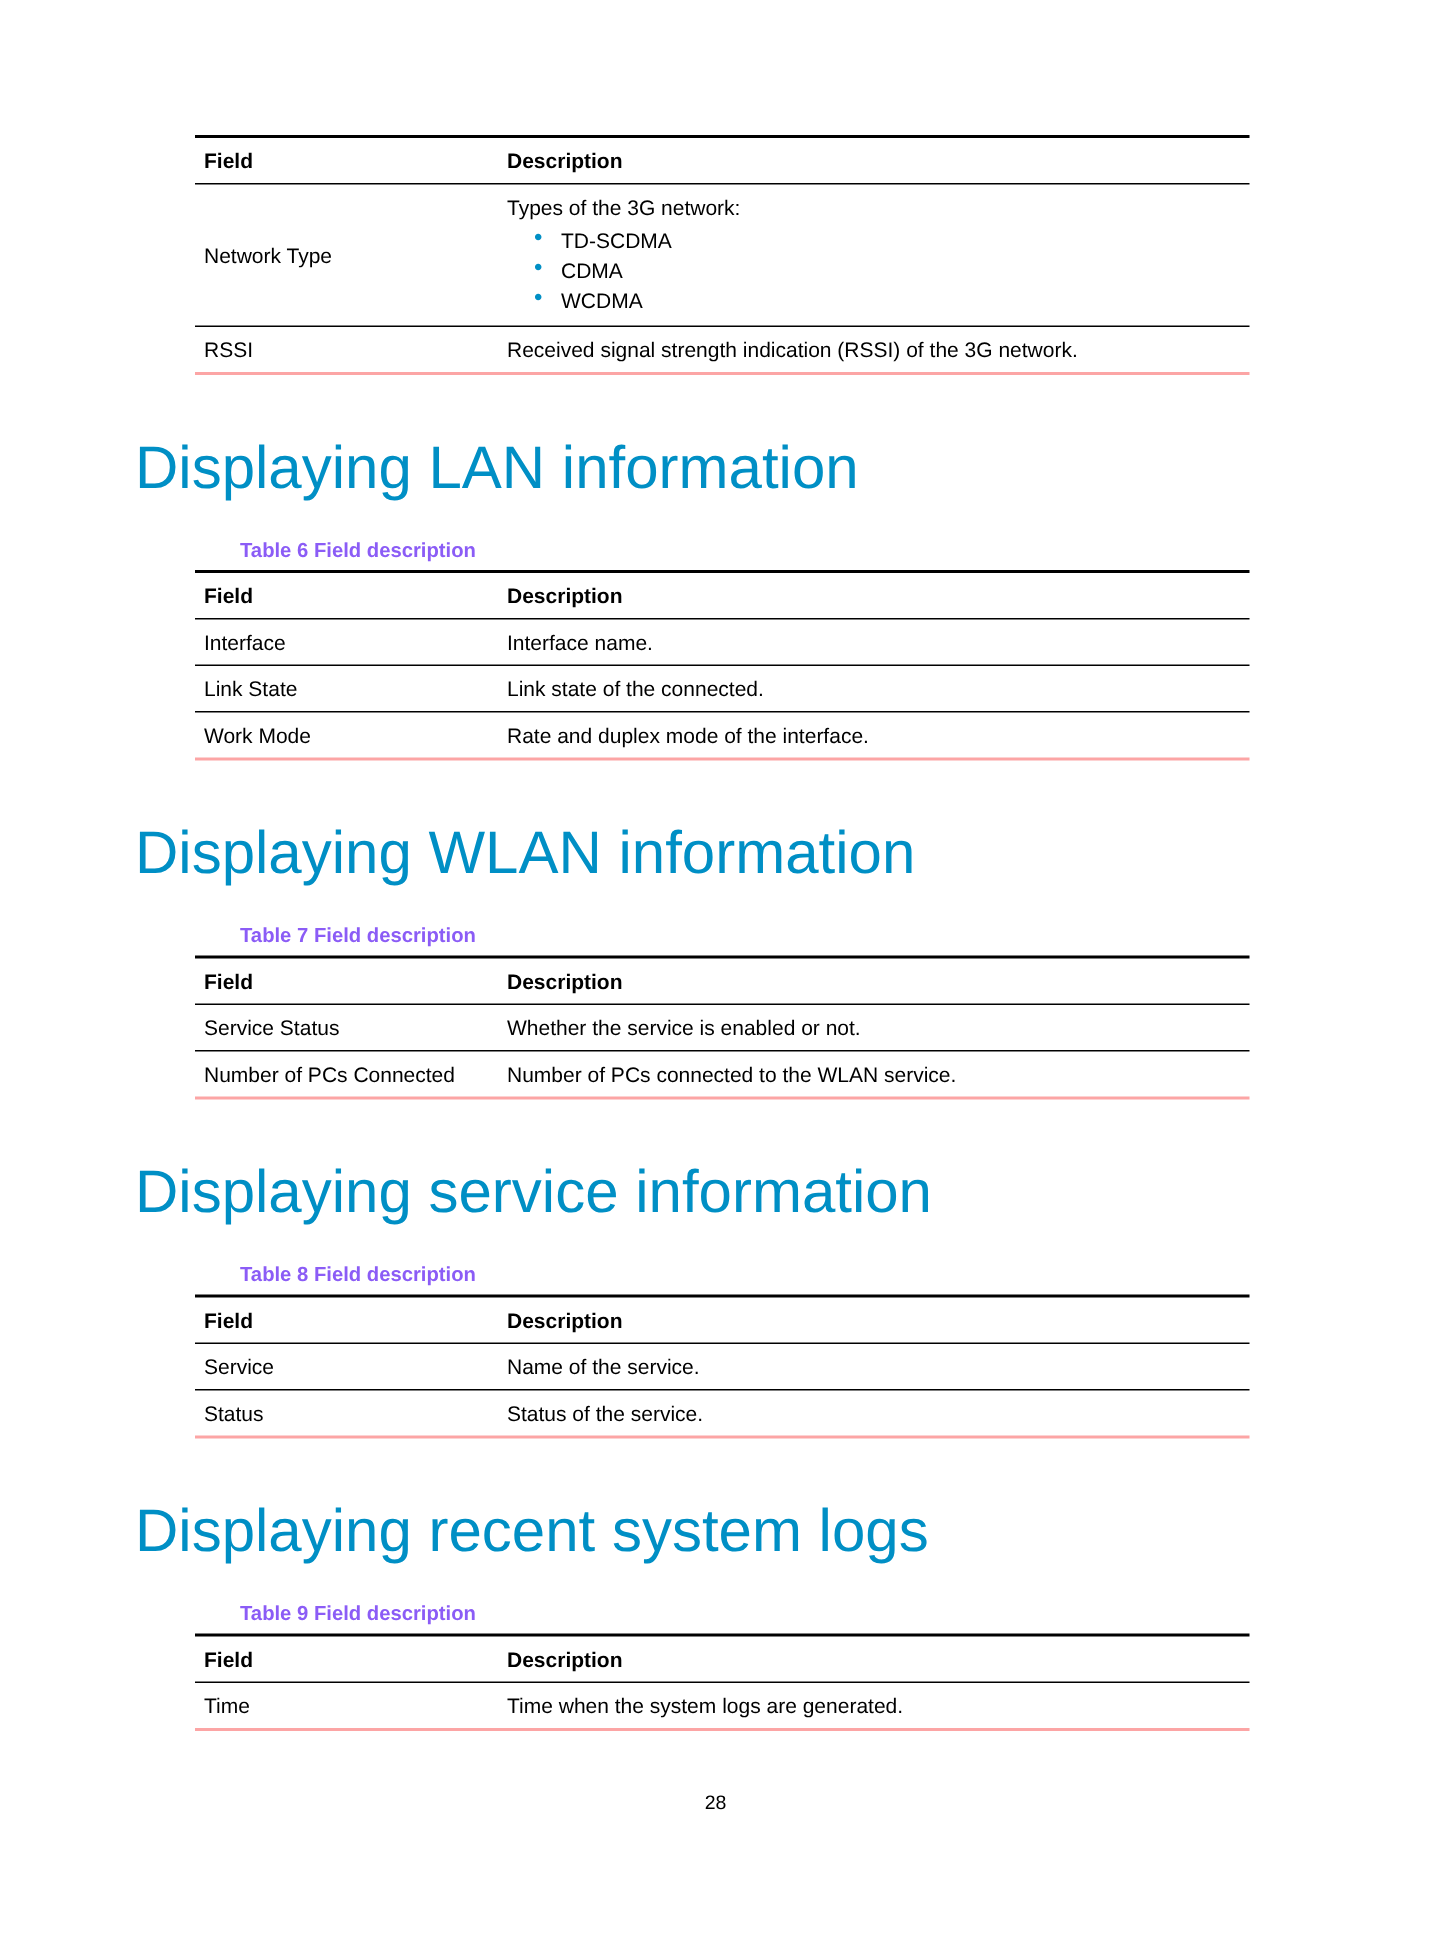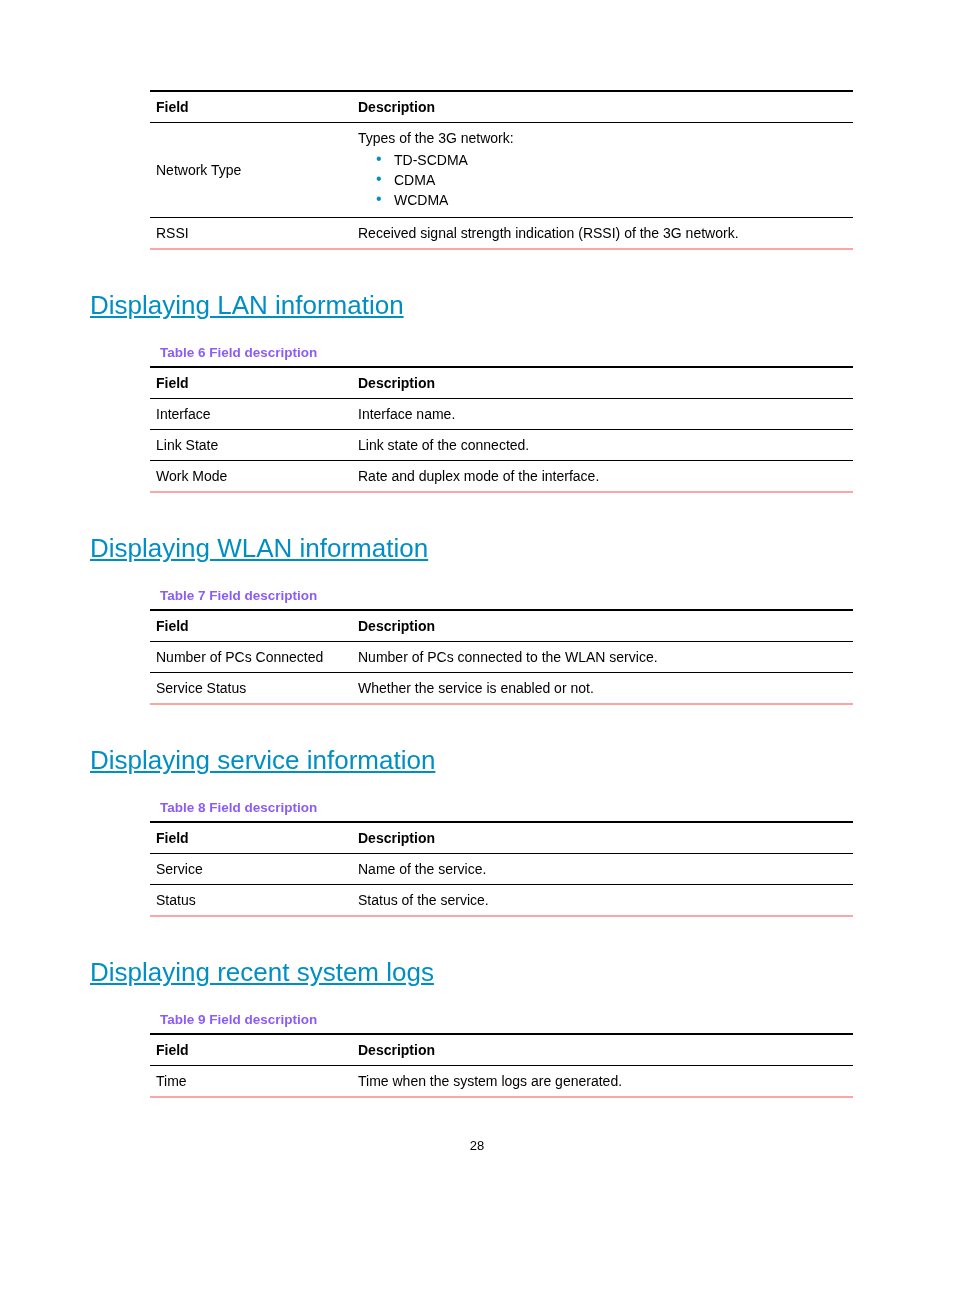--- a/index.html
+++ b/index.html
@@ -6,35 +6,34 @@
     font-family: Arial, Helvetica, sans-serif;
     margin: 0;
     padding: 90px 90px 40px 90px;
     font-size: 14px;
     color: #000;
     width: 954px;
     box-sizing: border-box;
   }
   h1.section-heading {
     font-weight: 400;
-    font-size: 26px;
+    font-size: 40px;
     color: #008fc5;
     margin: 40px 0 18px 0;
-    text-decoration: underline;
   }
   .table-caption {
     color: #8b5cf6;
     font-weight: bold;
     font-size: 13.5px;
     margin: 24px 0 6px 70px;
   }
   table {
     border-collapse: collapse;
     width: 703px;
-    margin-left: 60px;
+    margin-left: 40px;
     margin-bottom: 8px;
   }
   table tr td, table tr th {
     text-align: left;
     vertical-align: middle;
     padding: 7px 6px;
     font-size: 14px;
     font-weight: normal;
   }
   table thead th {
@@ -140,26 +139,26 @@
 <div class="table-caption">Table 7 Field description</div>
 <table>
   <thead>
     <tr>
       <th class="col-field">Field</th>
       <th>Description</th>
     </tr>
   </thead>
   <tbody>
     <tr>
+      <td class="col-field">Service Status</td>
+      <td>Whether the service is enabled or not.</td>
+    </tr>
+    <tr>
       <td class="col-field">Number of PCs Connected</td>
       <td>Number of PCs connected to the WLAN service.</td>
-    </tr>
-    <tr>
-      <td class="col-field">Service Status</td>
-      <td>Whether the service is enabled or not.</td>
     </tr>
   </tbody>
 </table>
 
 <h1 class="section-heading">Displaying service information</h1>
 <div class="table-caption">Table 8 Field description</div>
 <table>
   <thead>
     <tr>
       <th class="col-field">Field</th>

